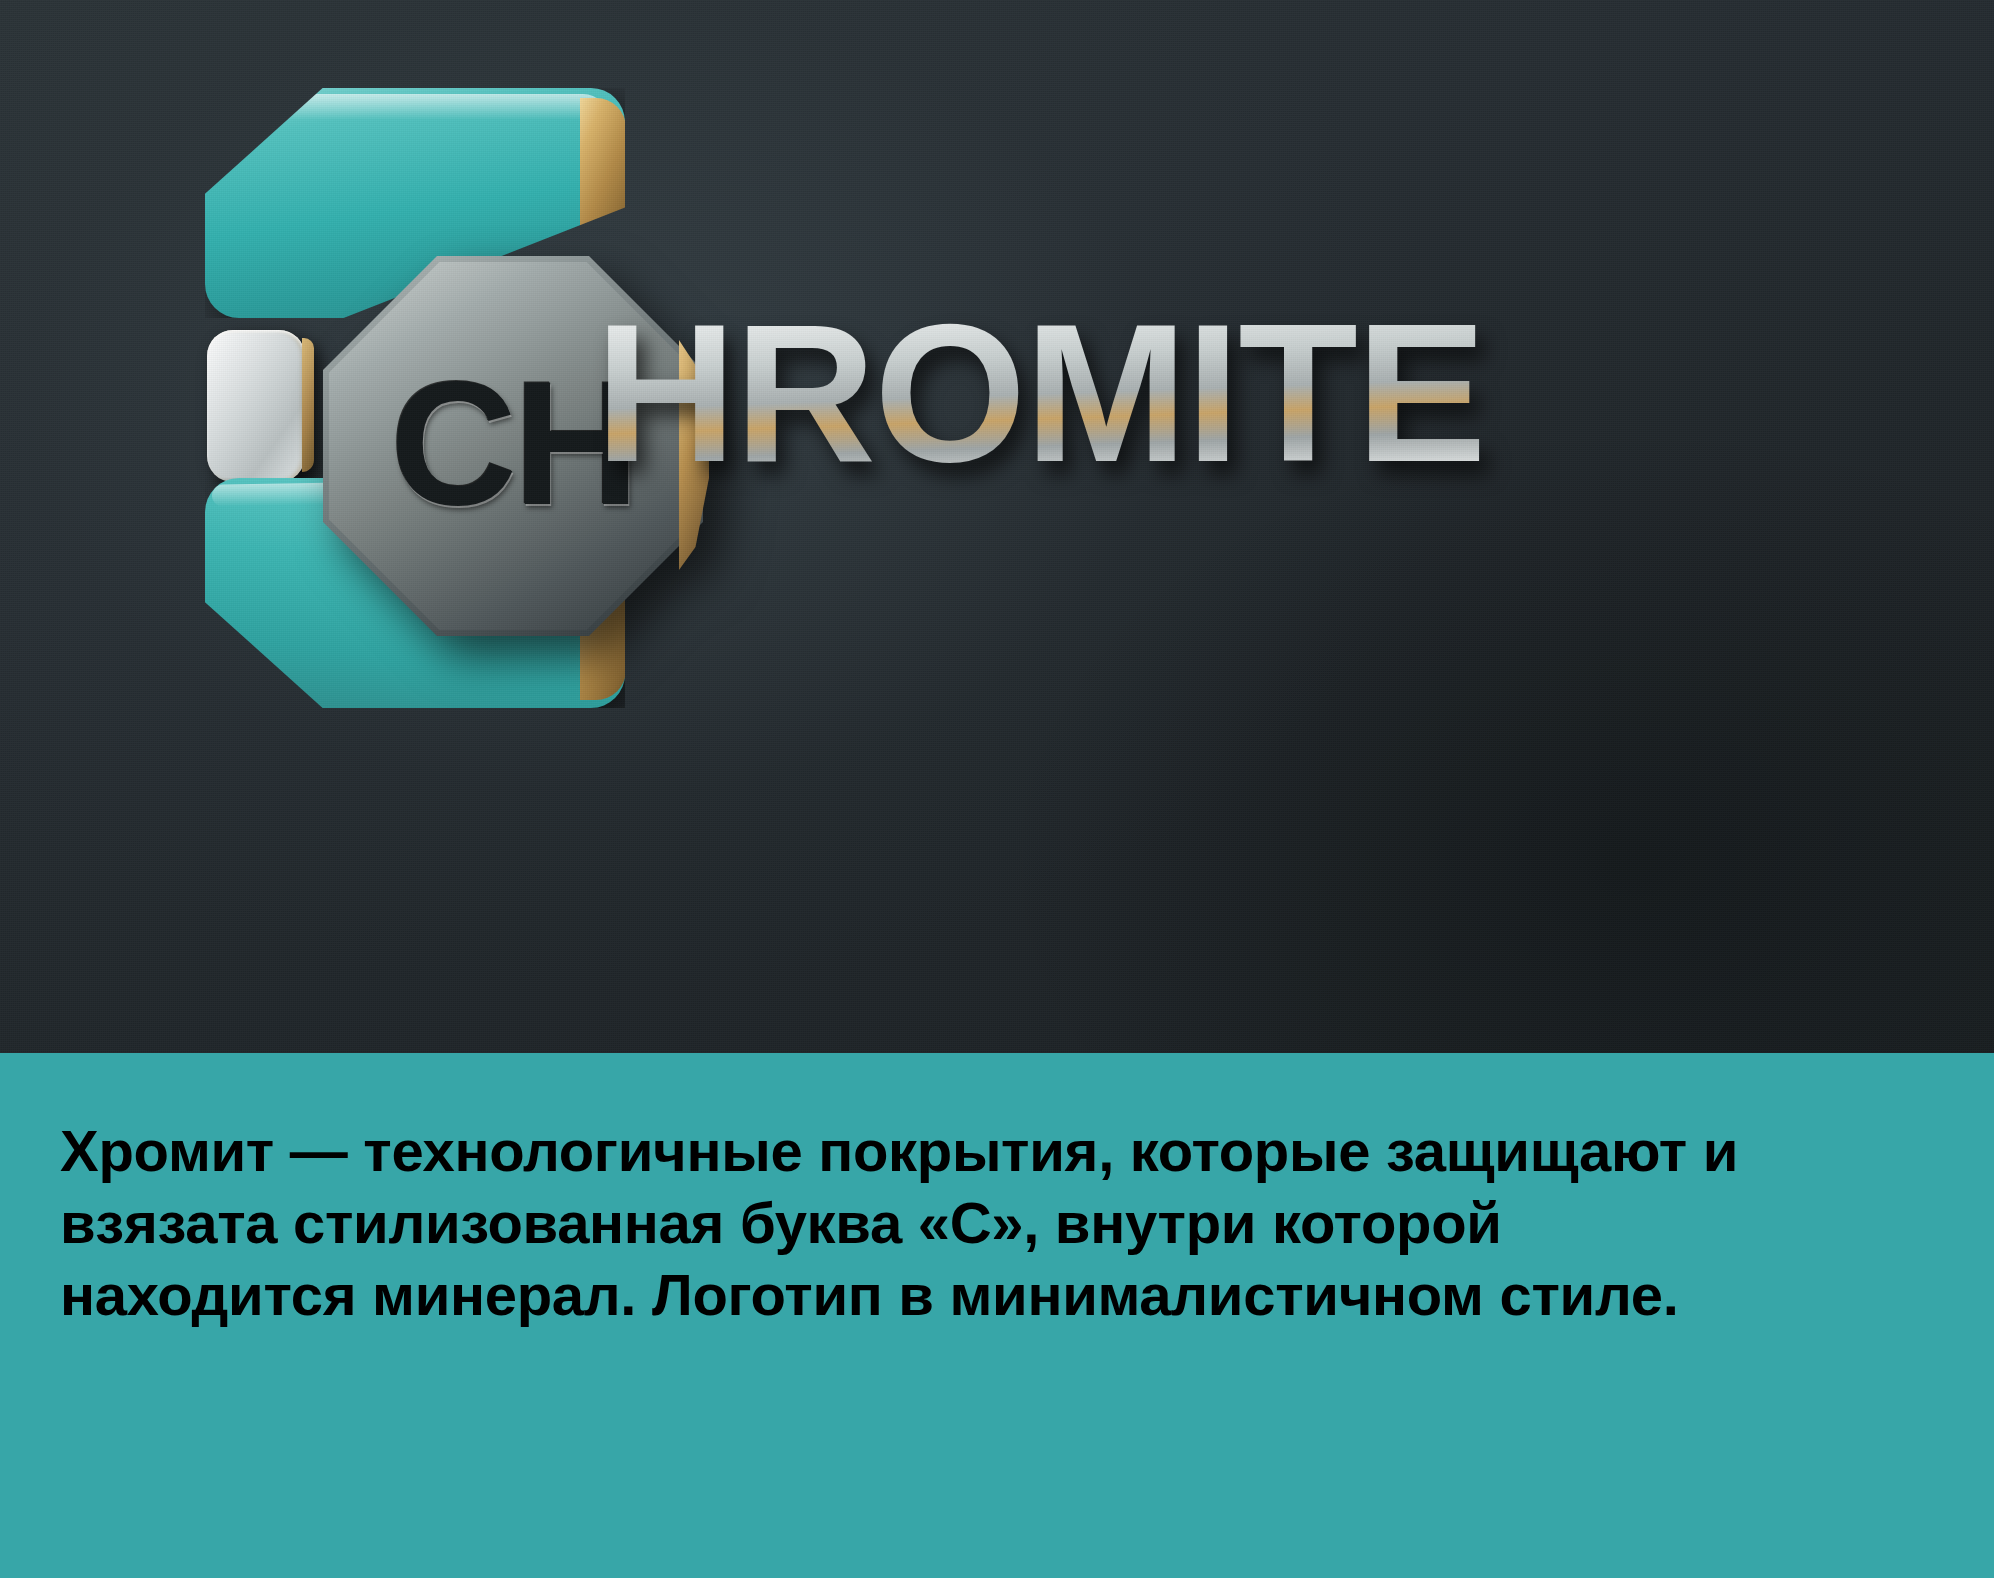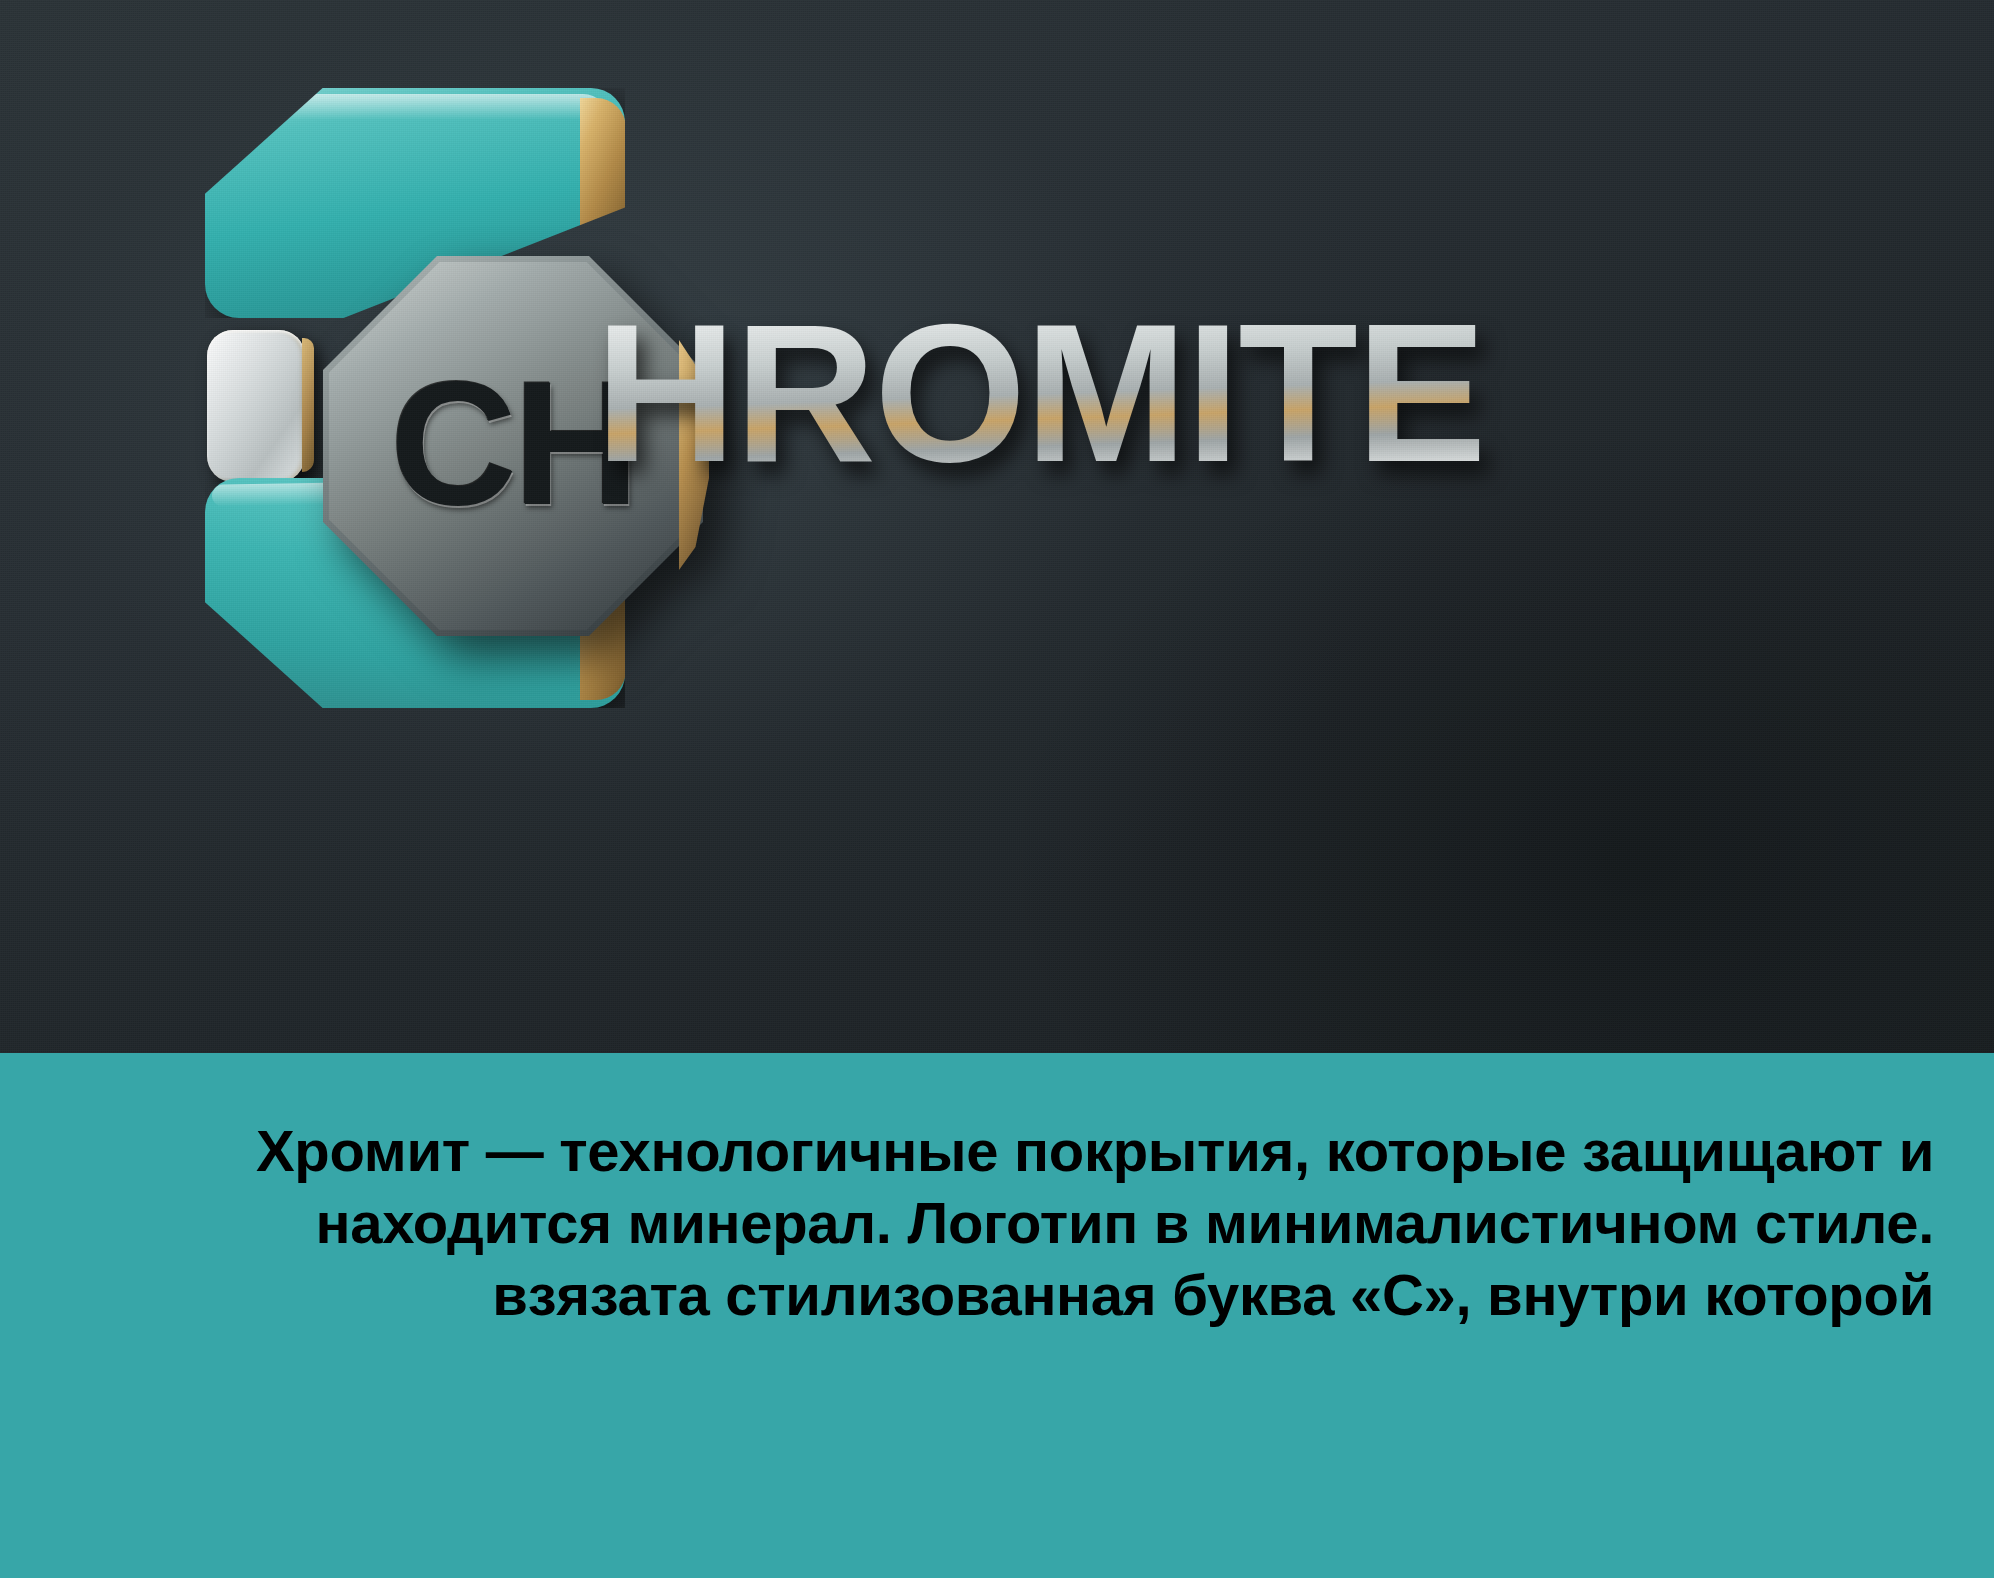--- a/index.html
+++ b/index.html
@@ -164,21 +164,21 @@
   
   #caption{
     position:absolute; left:0; top:1053px;
     width:1994px; height:525px;
     background:#37a6a8;
   }
   #caption .copy{
     position:absolute;
     left:0; right:0; top:62px;
     padding:0 60px;
-    text-align:right;
+    text-align:left;
     color:#000;
     font-family:"Liberation Sans", sans-serif;
     font-weight:700;
     font-size:58px;
     line-height:72px;
     letter-spacing:-0.3px;
   }
 </style>
 </head>
 <body>
@@ -211,18 +211,18 @@
       </div>
 
       <div class="wordmark">HROMITE</div>
 
     </div>
   </div>
 
   <div id="caption">
     <div class="copy">
       <div>Хромит — технологичные покрытия, которые защищают и</div>
+      <div>взязата стилизованная буква «С», внутри которой</div>
       <div>находится минерал. Логотип в минималистичном стиле.</div>
-      <div>взязата стилизованная буква «С», внутри которой</div>
     </div>
   </div>
 
 </div>
 
 </body></html>

